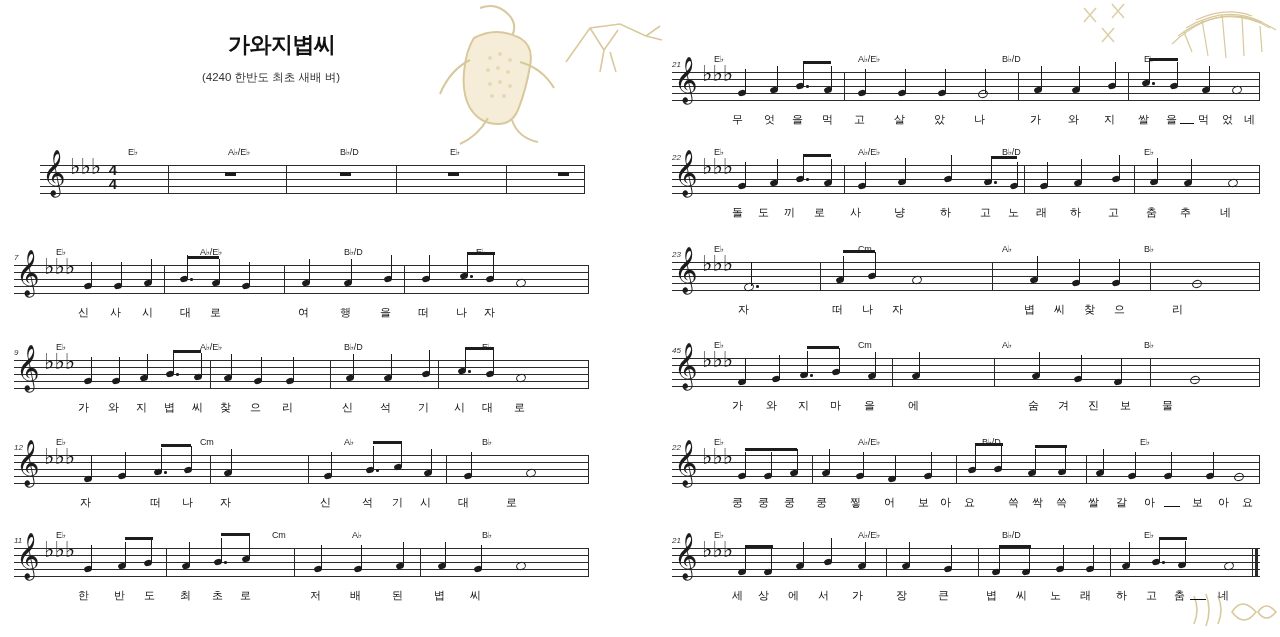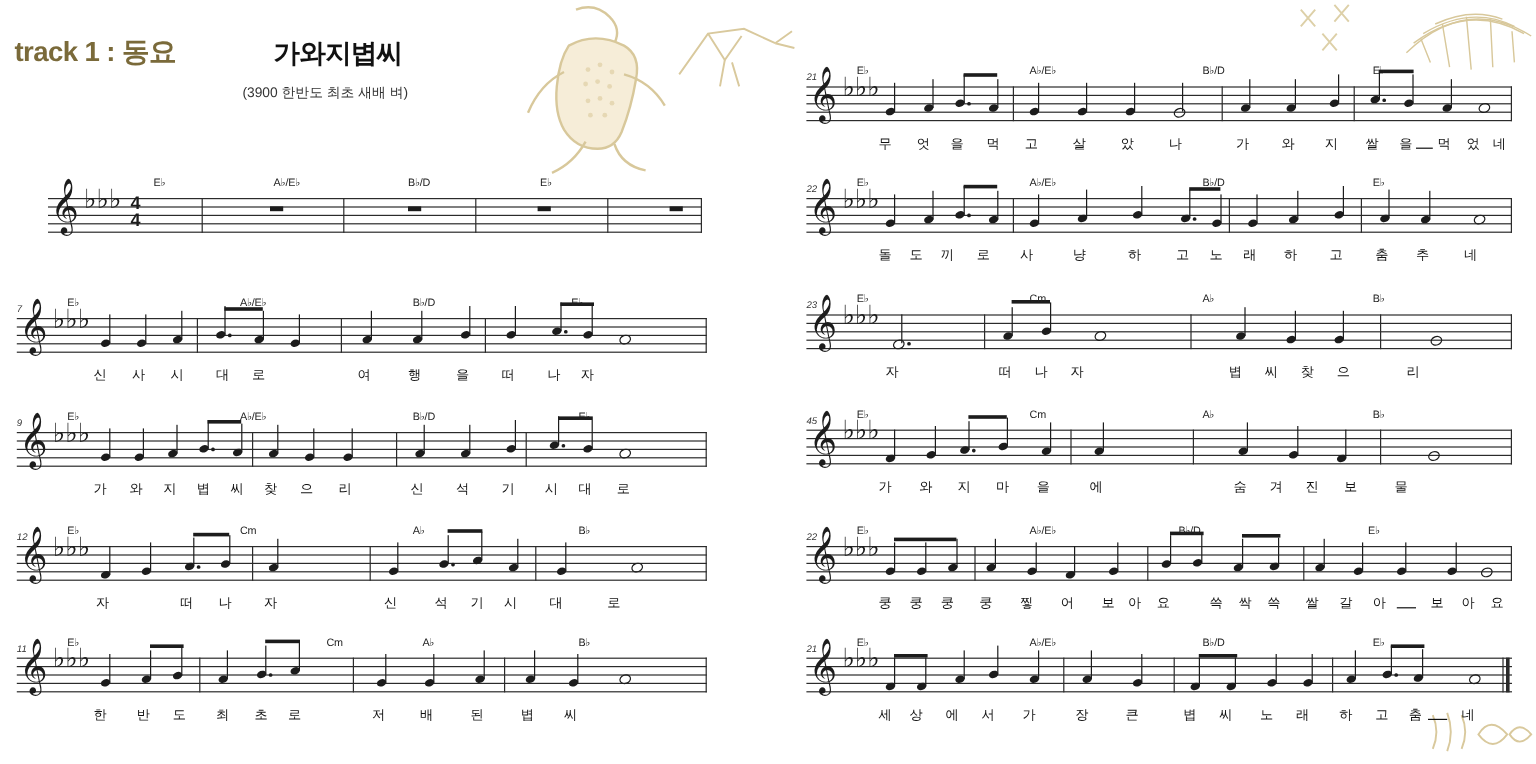--- a/index.html
+++ b/index.html
@@ -94,23 +94,22 @@
 
   .rest-whole{position:absolute;width:11px;height:4px;background:#1c1c1c;}
   .dot{position:absolute;width:2.6px;height:2.6px;border-radius:50%;background:#1c1c1c;}
   .underline{position:absolute;height:1px;background:#111;}
 </style>
 </head>
 <body>
 
 <div class="sheet">
 
-  <div class="track-title">track 1 : 동요</div>
   <div class="song-title">가와지볍씨</div>
-  <div class="song-sub">(3900 한반도 최초 새배 벼)</div>
+  <div class="song-sub">(4240 한반도 최초 새배 벼)</div>
 
   <svg class="deco" style="left:420px;top:0px;" width="220" height="150" viewBox="0 0 220 150">
     <g fill="none" stroke="#d8c89b" stroke-width="2">
       <path d="M60 8 q16 -6 28 6 q10 10 4 22"></path>
       <path d="M54 38 q22 -12 46 0 q14 8 10 28 q-4 24 -12 44 q-6 14 -20 14 q-18 0 -28 -16 q-8 -14 -6 -36 q2 -22 10 -34 z" fill="#f6edd8"></path>
       <path d="M50 60 q-20 10 -30 34"></path>
       <path d="M100 62 q22 6 34 26"></path>
       <path d="M68 118 q-10 18 -28 26"></path>
       <path d="M92 120 q6 18 26 22"></path>
     </g>

